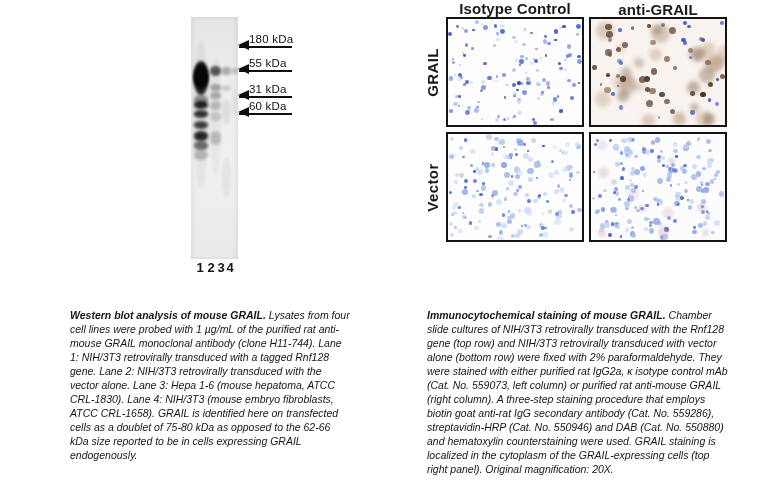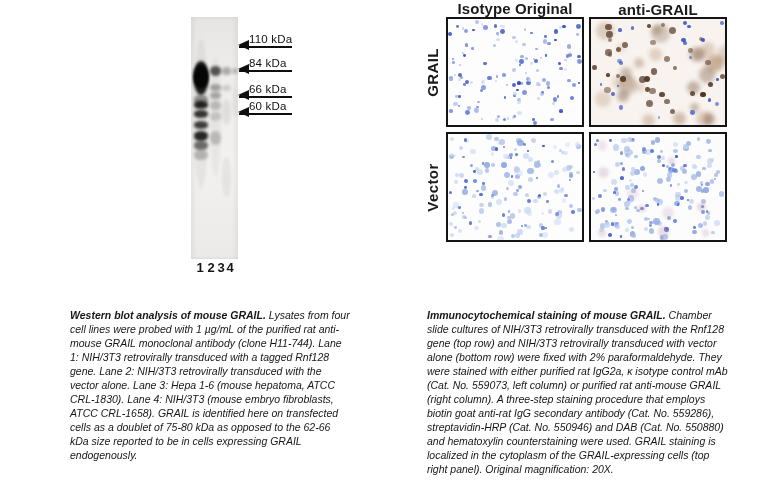--- a/index.html
+++ b/index.html
@@ -66,45 +66,45 @@
         <div class="band" style="left: 31px; width: 9px; top: 50px; height: 8px; opacity: 0.28;"></div>
         <div class="band" style="left: 31px; width: 9px; top: 68px; height: 6px; opacity: 0.14;"></div>
         <div class="band" style="left: 31px; width: 9px; top: 82px; height: 26px; opacity: 0.07;"></div>
         <div class="band" style="left: 31px; width: 9px; top: 140px; height: 40px; opacity: 0.05;"></div>
         <div class="band" style="left: 41px; width: 6px; top: 51px; height: 6px; opacity: 0.22;"></div>
         <div class="band" style="left: 41px; width: 6px; top: 70px; height: 30px; opacity: 0.04;"></div>
       </div>
     <div id="markers">
         <div class="marker" style="top: 30px;">
           <span class="ah"></span>
-          <span class="lbl">110 kDa</span>
+          <span class="lbl">180 kDa</span>
         </div>
         <div class="marker" style="top: 54px;">
           <span class="ah"></span>
-          <span class="lbl">84 kDa</span>
+          <span class="lbl">55 kDa</span>
         </div>
         <div class="marker" style="top: 80px;">
           <span class="ah"></span>
-          <span class="lbl">66 kDa</span>
+          <span class="lbl">31 kDa</span>
         </div>
         <div class="marker" style="top: 97px;">
           <span class="ah"></span>
           <span class="lbl">60 kDa</span>
         </div>
       </div>
     <div id="lane-numbers">
         <span class="lane-num" style="left: 200px;">1</span>
         <span class="lane-num" style="left: 211px;">2</span>
         <span class="lane-num" style="left: 221px;">3</span>
         <span class="lane-num" style="left: 230px;">4</span>
       </div>
   </section>
 
   <section>
-    <div class="col-header" style="left:446px;">Isotype Original</div>
+    <div class="col-header" style="left:446px;">Isotype Control</div>
     <div class="col-header" style="left:589px;top:1px;">anti-GRAIL</div>
 
     <div class="row-label" style="top:17px;">
       <span>GRAIL</span>
     </div>
     <div class="row-label" style="top:132px;">
       <span>Vector</span>
     </div>
 
     <div class="panel" id="panel0" style="left: 446px; top: 17px; background: rgb(253, 253, 254);">

